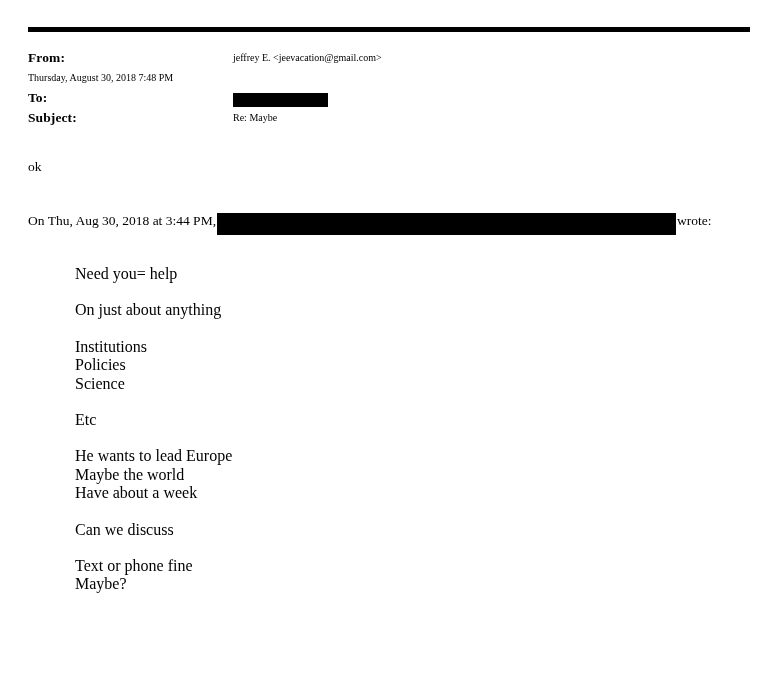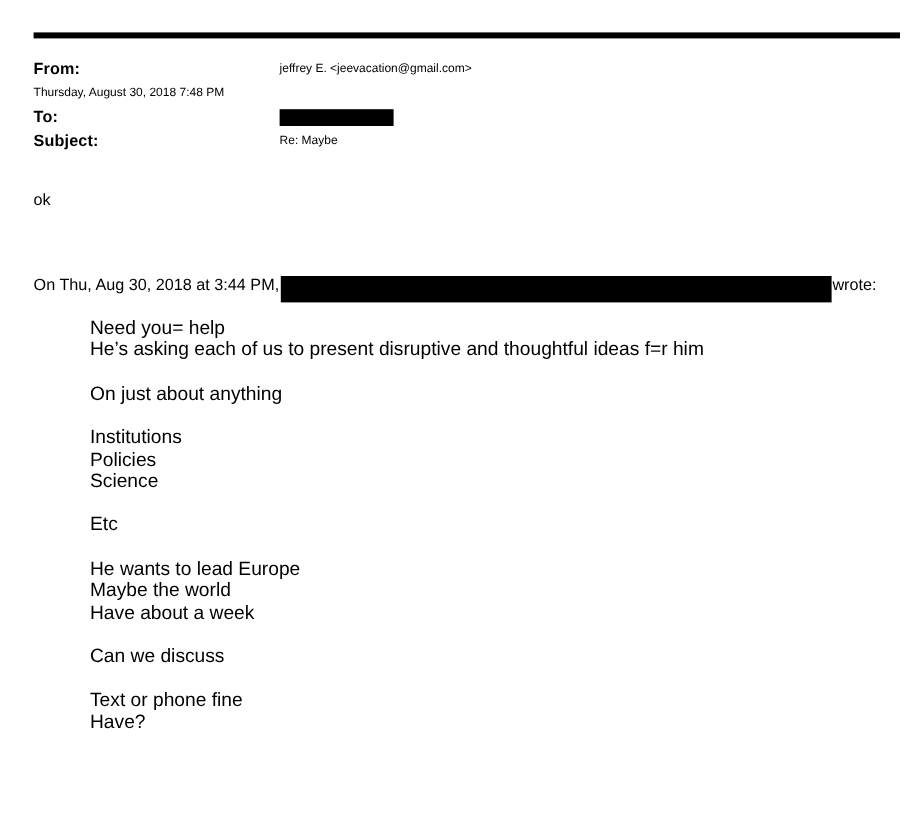--- a/index.html
+++ b/index.html
@@ -12,20 +12,21 @@
     height: 694px;
     font-family: "Liberation Sans", sans-serif;
     color: #000000;
     position: relative;
     overflow: hidden;
   }
   .page {
     position: relative;
     width: 763px;
     height: 694px;
+    font-family: Liberation Serif, serif;
   }
   .top-rule {
     position: absolute;
     left: 28px;
     top: 27px;
     width: 722px;
     height: 5px;
     background: #000000;
   }
   .header-block {
@@ -68,21 +69,20 @@
     font-size: 13.5px;
   }
   .quote-line {
     position: absolute;
     left: 28px;
     top: 212px;
     width: 722px;
     font-size: 13.5px;
     line-height: 18px;
     white-space: nowrap;
-    margin-top: 17px;
   }
   .quote-line .redaction-sender {
     width: 459px;
     height: 22px;
     margin: 0 1px -5px 1px;
   }
   .quoted-body {
     position: absolute;
     left: 75px;
     top: 265px;
@@ -129,21 +129,20 @@
 
   <div class="body-ok">ok</div>
 
   <div class="quote-line">
     <span>On Thu, Aug 30, 2018 at 3:44 PM,</span><span class="redaction redaction-sender"></span><span>wrote:</span>
   </div>
 
   <div class="quoted-body">
     <div class="q-para">
       <div>Need you= help</div>
-      <div>He’s asking each of us to present disruptive and thoughtful ideas f=r him</div>
     </div>
     <div class="q-para">
       <div>On just about anything</div>
     </div>
     <div class="q-para">
       <div>Institutions</div>
       <div>Policies</div>
       <div>Science</div>
     </div>
     <div class="q-para">
@@ -152,17 +151,17 @@
     <div class="q-para">
       <div>He wants to lead Europe</div>
       <div>Maybe the world</div>
       <div>Have about a week</div>
     </div>
     <div class="q-para">
       <div>Can we discuss</div>
     </div>
     <div class="q-para">
       <div>Text or phone fine</div>
-      <div>Have?</div>
+      <div>Maybe?</div>
     </div>
   </div>
 
 </div>
 
 </body></html>

